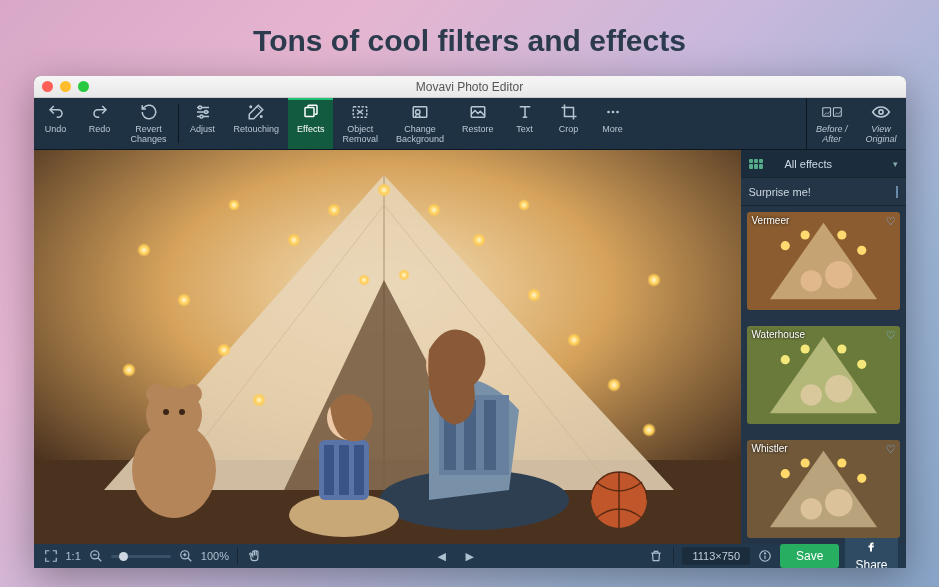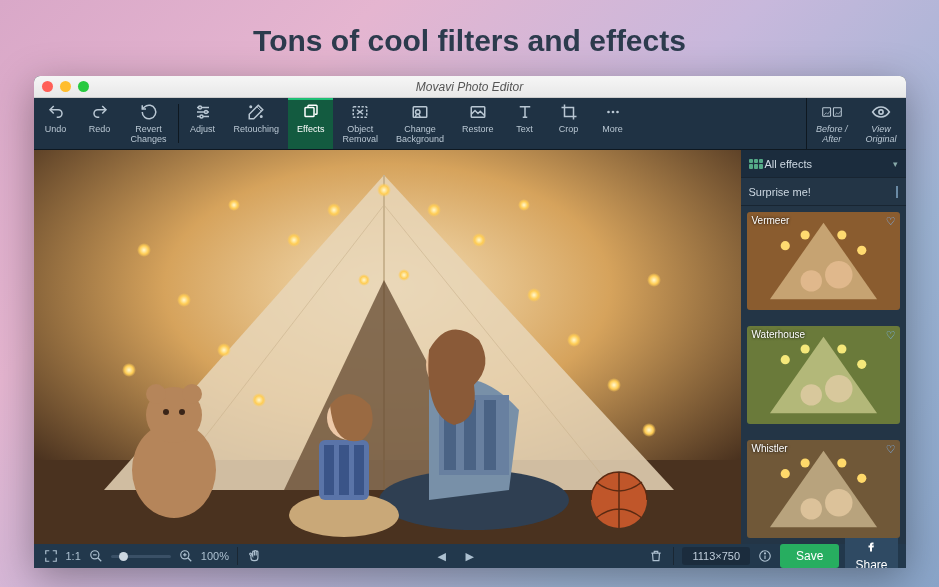--- a/index.html
+++ b/index.html
@@ -1,38 +1,38 @@
 <!DOCTYPE html>
 <html><head>
 <meta charset="utf-8">
 <style>
 * { margin: 0; padding: 0; box-sizing: border-box; font-family: -apple-system, "Helvetica Neue", Arial, sans-serif; }
 body { width: 939px; height: 587px; background: linear-gradient(135deg, #d9a8c8 0%, #e5b5d0 25%, #c8b8dc 50%, #9db4d4 75%, #8aa5c9 100%); overflow: hidden; position: relative; }
 .headline { text-align: center; font-size: 30px; font-weight: 700; color: #2c3b4d; padding-top: 24px; padding-bottom: 18px; }
 .window { width: 872px; margin: 0 auto; background: #1a2733; border-radius: 6px 6px 0 0; box-shadow: 0 10px 40px rgba(0,0,0,0.35); overflow: hidden; }
-.titlebar { height: 22px; background: linear-gradient(#f6f6f6,#e8e8e8); border-bottom: 1px solid #ccc; display: flex; align-items: center; padding: 0 8px; position: relative; font-style: italic; }
+.titlebar { height: 22px; background: linear-gradient(#f6f6f6,#e8e8e8); border-bottom: 1px solid #ccc; display: flex; align-items: center; padding: 0 8px; position: relative; }
 .traffic { display: flex; gap: 7px; }
 .traffic span { width: 11px; height: 11px; border-radius: 50%; display: block; }
 .tl-close { background: #ff5f57; }
 .tl-min { background: #ffbd2e; }
 .tl-max { background: #28c940; }
 .title-text { position: absolute; left: 0; right: 0; text-align: center; font-size: 12px; color: #555; }
 .toolbar { height: 52px; background: #1f3244; display: flex; align-items: stretch; padding: 0; border-bottom: 1px solid #0e1821; }
 .toolbar-left { display: flex; flex: 1; }
 .toolbar-right { display: flex; border-left: 1px solid #0e1821; font-style: italic; }
 .tbtn { display: flex; flex-direction: column; align-items: center; justify-content: flex-start; padding: 4px 9px 3px; color: #b9c7d3; font-size: 9px; line-height: 10px; text-align: center; cursor: pointer; gap: 2px; min-width: 44px; }
 .tbtn .ic { width: 20px; height: 20px; display: flex; align-items: center; justify-content: center; }
 .tbtn.active { background: #135b40; box-shadow: 0 2px 0 #1fbf75 inset; color: #fff; }
 .tbtn-sep { width: 1px; background: #0e1821; margin: 6px 2px; }
 .content { display: flex; height: 394px; background: #182532; }
 .canvas { flex: 1; position: relative; overflow: hidden; display:flex; align-items:center; justify-content:center; }
 .canvas-img { width: 100%; height: 100%; }
 .sidepanel { width: 165px; background: #233546; display: flex; flex-direction: column; }
 .side-row { height: 28px; display: flex; align-items: center; padding: 0 8px; color: #cdd8e2; font-size: 11px; border-bottom: 1px solid #182532; }
-.side-row.dropdown { background: #1b2c3d; gap: 2px; }
+.side-row.dropdown { background: #1b2c3d; gap: 22px; }
 .side-row .chev { margin-left: auto; font-size: 9px; color: #8aa; }
 .thumb-list { flex: 1; overflow: hidden; display: flex; flex-direction: column; gap: 16px; padding: 6px; }
 .thumb { height: 100px; background: #223447; border-radius: 3px; position: relative; overflow: hidden; cursor: pointer; }
 .thumb-label { position: absolute; top: 3px; left: 5px; color: #fff; font-size: 10px; text-shadow: 0 0 3px #000; z-index:2; }
 .thumb-heart { position: absolute; top: 3px; right: 4px; color: #7bb8ff; font-size: 11px; z-index:2; }
 .statusbar { height: 24px; background: #22384c; display: flex; align-items: center; padding: 0 8px; gap: 6px; color: #adc0d0; font-size: 11px; }
 .sb-ic { width: 18px; height: 18px; display: flex; align-items: center; justify-content: center; color: #adc0d0; cursor: pointer; }
 .sb-sep { width: 1px; height: 18px; background: #1a2733; margin: 0 2px; }
 .zoom-track { width: 60px; height: 3px; background: #3a5066; border-radius: 2px; position: relative; }
 .zoom-handle { position: absolute; left: 8px; top: -3px; width: 9px; height: 9px; background: #cdd8e2; border-radius: 50%; }

